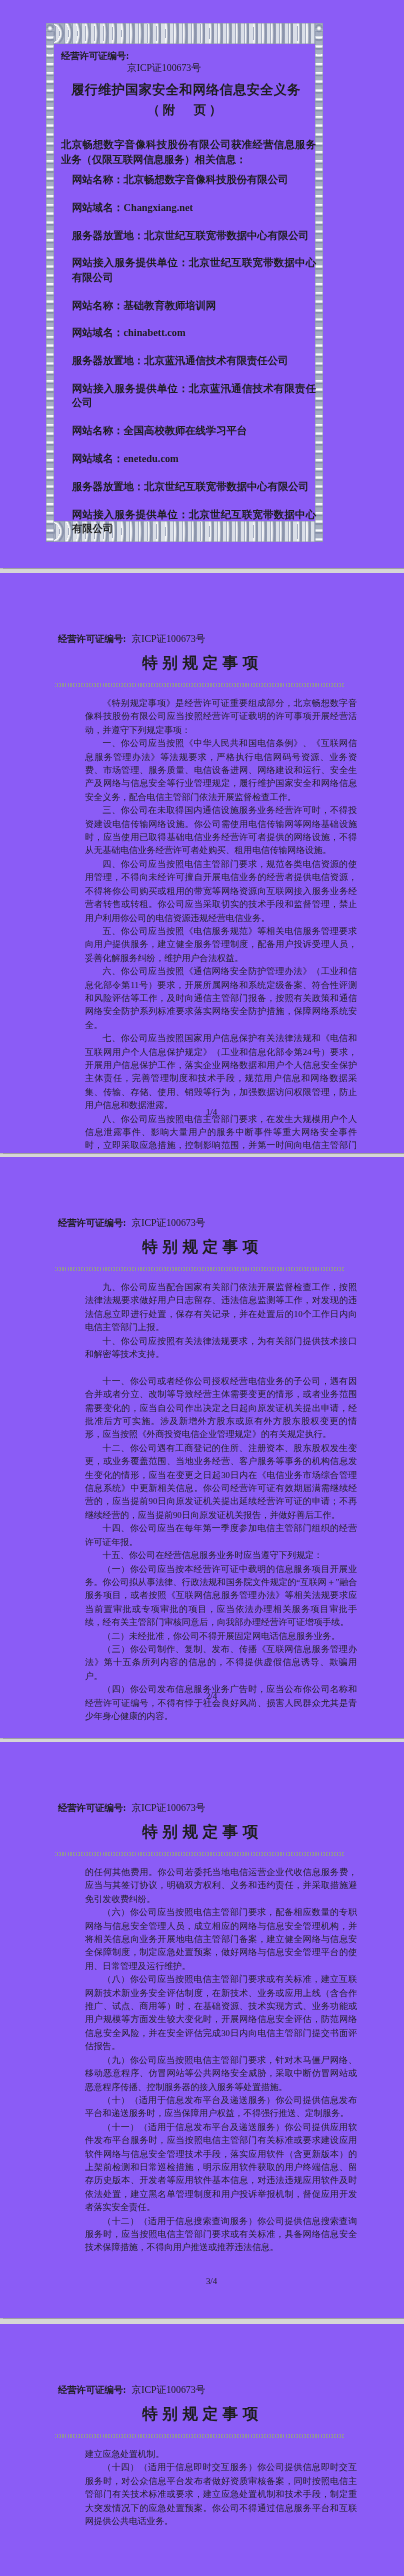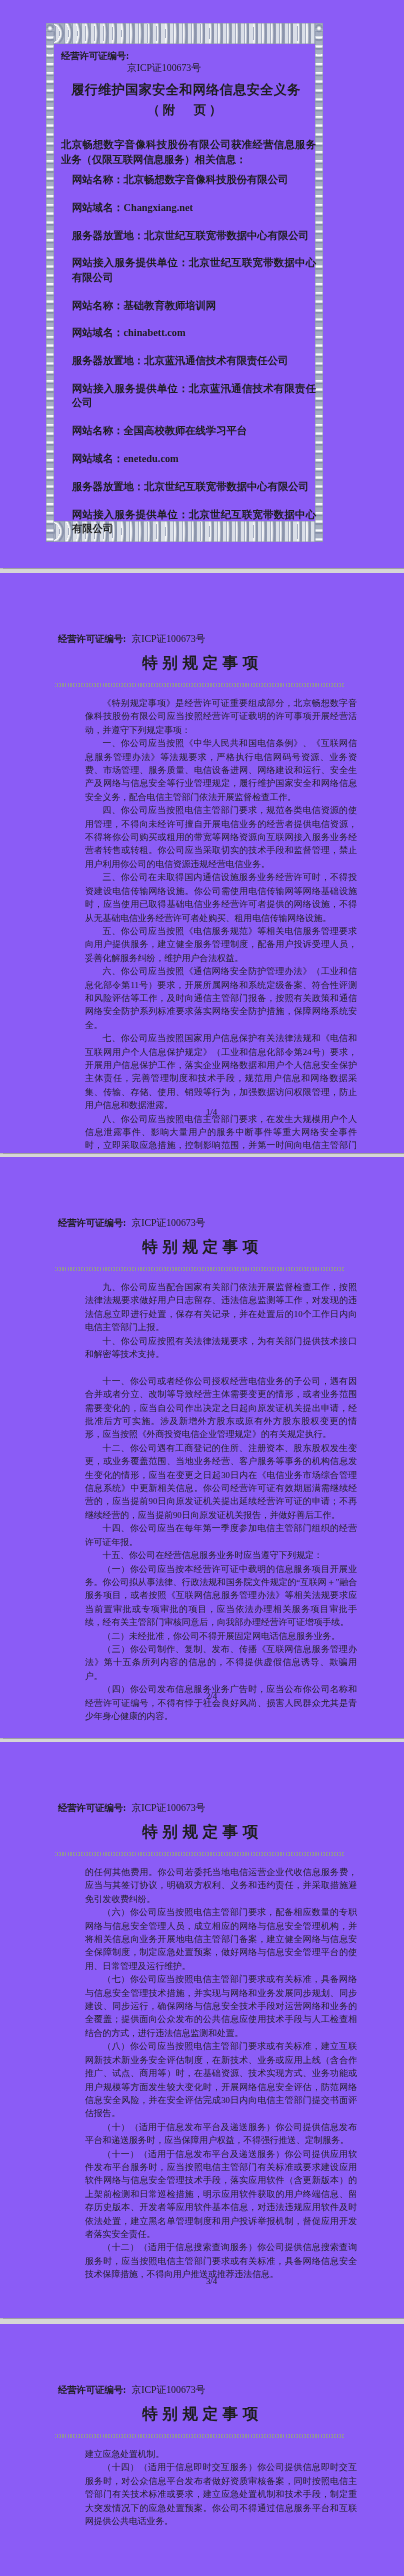--- a/index.html
+++ b/index.html
@@ -104,22 +104,22 @@
 
 <div id="p2" class="page">
   <div class="hdr">
     <span class="lab">经营许可证编号:</span><span class="num">京ICP证100673号</span>
   </div>
   <div class="sp-title">特别规定事项</div>
   <div class="wave"></div>
   <div class="sp-body">
       <p>《特别规定事项》是经营许可证重要组成部分，北京畅想数字音像科技股份有限公司应当按照经营许可证载明的许可事项开展经营活动，并遵守下列规定事项：</p>
       <p>一、你公司应当按照《中华人民共和国电信条例》、《互联网信息服务管理办法》等法规要求，严格执行电信网码号资源、业务资费、市场管理、服务质量、电信设备进网、网络建设和运行、安全生产及网络与信息安全等行业管理规定，履行维护国家安全和网络信息安全义务，配合电信主管部门依法开展监督检查工作。</p>
+      <p>三、你公司在未取得国内通信设施服务业务经营许可时，不得投资建设电信传输网络设施。你公司需使用电信传输网等网络基础设施时，应当使用已取得基础电信业务经营许可者提供的网络设施，不得从无基础电信业务经营许可者处购买、租用电信传输网络设施。</p>
       <p>四、你公司应当按照电信主管部门要求，规范各类电信资源的使用管理，不得向未经许可擅自开展电信业务的经营者提供电信资源，不得将你公司购买或租用的带宽等网络资源向互联网接入服务业务经营者转售或转租。你公司应当采取切实的技术手段和监督管理，禁止用户利用你公司的电信资源违规经营电信业务。</p>
-      <p>三、你公司在未取得国内通信设施服务业务经营许可时，不得投资建设电信传输网络设施。你公司需使用电信传输网等网络基础设施时，应当使用已取得基础电信业务经营许可者提供的网络设施，不得从无基础电信业务经营许可者处购买、租用电信传输网络设施。</p>
       <p>五、你公司应当按照《电信服务规范》等相关电信服务管理要求向用户提供服务，建立健全服务管理制度，配备用户投诉受理人员，妥善化解服务纠纷，维护用户合法权益。</p>
       <p>六、你公司应当按照《通信网络安全防护管理办法》（工业和信息化部令第11号）要求，开展所属网络和系统定级备案、符合性评测和风险评估等工作，及时向通信主管部门报备，按照有关政策和通信网络安全防护系列标准要求落实网络安全防护措施，保障网络系统安全。</p>
       <p>七、你公司应当按照国家用户信息保护有关法律法规和《电信和互联网用户个人信息保护规定》（工业和信息化部令第24号）要求，开展用户信息保护工作，落实企业网络数据和用户个人信息安全保护主体责任，完善管理制度和技术手段，规范用户信息和网络数据采集、传输、存储、使用、销毁等行为，加强数据访问权限管理，防止用户信息和数据泄露。</p>
       <p>八、你公司应当按照电信主管部门要求，在发生大规模用户个人信息泄露事件、影响大量用户的服务中断事件等重大网络安全事件时，立即采取应急措施，控制影响范围，并第一时间向电信主管部门报告，根据电信主管部门要求采取应急处置措施。</p>
     </div>
   <div class="pno">1/4</div>
 </div>
 <div id="p3" class="page">
   <div class="hdr">
     <span class="lab">经营许可证编号:</span><span class="num">京ICP证100673号</span>
@@ -142,22 +142,22 @@
 </div>
 <div id="p4" class="page">
   <div class="hdr">
     <span class="lab">经营许可证编号:</span><span class="num">京ICP证100673号</span>
   </div>
   <div class="sp-title">特别规定事项</div>
   <div class="wave"></div>
   <div class="sp-body">
       <p class="cont">的任何其他费用。你公司若委托当地电信运营企业代收信息服务费，应当与其签订协议，明确双方权利、义务和违约责任，并采取措施避免引发收费纠纷。</p>
       <p>（六）你公司应当按照电信主管部门要求，配备相应数量的专职网络与信息安全管理人员，成立相应的网络与信息安全管理机构，并将相关信息向业务开展地电信主管部门备案，建立健全网络与信息安全保障制度，制定应急处置预案，做好网络与信息安全管理平台的使用、日常管理及运行维护。</p>
-      <p>（七）你公司应当按照电信主管部门要求或有关标准，具备网络与信息安全管理技术措施，并实现与网络和业务发展同步规划、同步建设、同步运行，确保网络与信息安全技术手段对运营网络和业务的全覆盖；提供面向公众发布的公共信息应使用技术手段与人工检查相结合的方式，进行违法信息监测和处置。</p>
       <p>（八）你公司应当按照电信主管部门要求或有关标准，建立互联网新技术新业务安全评估制度，在新技术、业务或应用上线（含合作推广、试点、商用等）时，在基础资源、技术实现方式、业务功能或用户规模等方面发生较大变化时，开展网络信息安全评估，防范网络信息安全风险，并在安全评估完成30日内向电信主管部门提交书面评估报告。</p>
+      <p>（九）你公司应当按照电信主管部门要求，针对木马僵尸网络、移动恶意程序、仿冒网站等公共网络安全威胁，采取中断仿冒网站或恶意程序传播、控制服务器的接入服务等处置措施。</p>
       <p>（十）（适用于信息发布平台及递送服务）你公司提供信息发布平台和递送服务时，应当保障用户权益，不得强行推送、定制服务。</p>
       <p>（十一）（适用于信息发布平台及递送服务）你公司提供应用软件发布平台服务时，应当按照电信主管部门有关标准或要求建设应用软件网络与信息安全管理技术手段，落实应用软件（含更新版本）的上架前检测和日常巡检措施，明示应用软件获取的用户终端信息、留存历史版本、开发者等应用软件基本信息，对违法违规应用软件及时依法处置，建立黑名单管理制度和用户投诉举报机制，督促应用开发者落实安全责任。</p>
       <p>（十二）（适用于信息搜索查询服务）你公司提供信息搜索查询服务时，应当按照电信主管部门要求或有关标准，具备网络信息安全技术保障措施，不得向用户推送或推荐违法信息。</p>
     </div>
   <div class="pno">3/4</div>
 </div>
 <div id="p5" class="page">
   <div class="hdr">
     <span class="lab">经营许可证编号:</span><span class="num">京ICP证100673号</span>
   </div>

